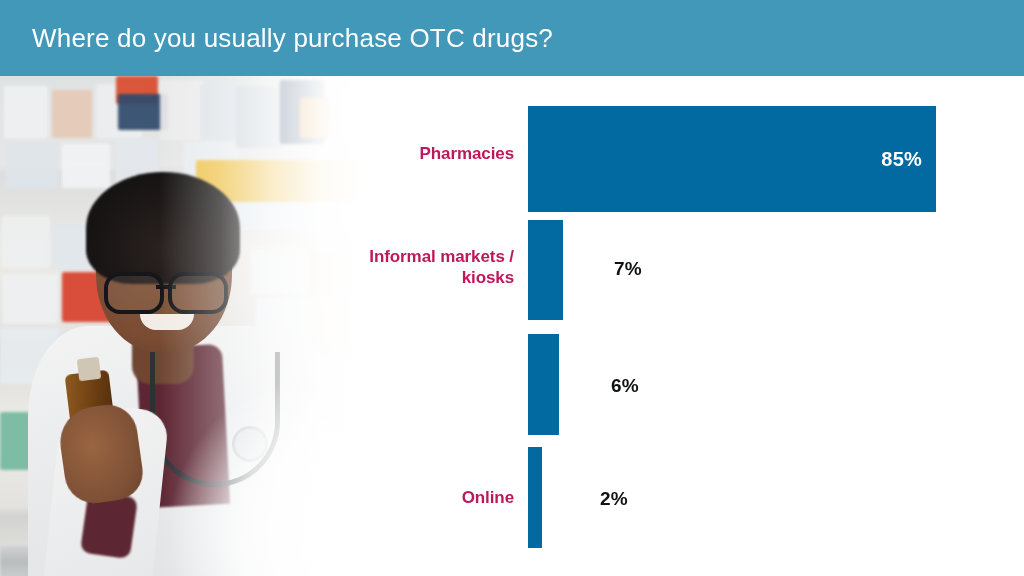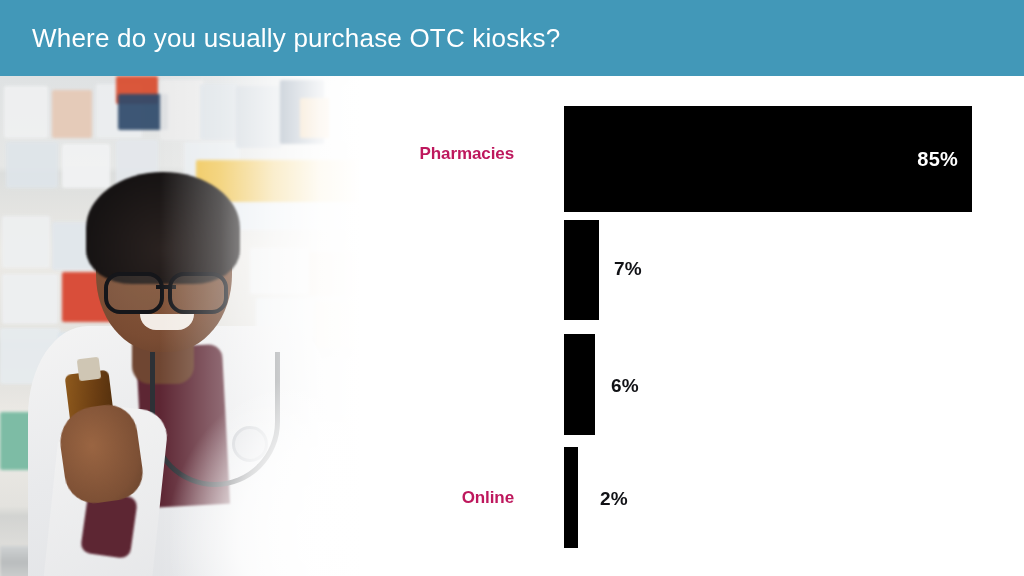--- a/index.html
+++ b/index.html
@@ -277,22 +277,21 @@
     text-align: right;
     font-size: 17px;
     font-weight: bold;
     color: #be185d;
     line-height: 1.22;
     letter-spacing: -0.1px;
   }
   .bar {
     position: absolute;
     left: 528px;
-    background: #000000;
-    margin-left: 36px;
+    background: #0369a1;
   }
   .bar-value-inside {
     position: absolute;
     right: 14px;
     top: 50%;
     transform: translateY(-50%);
     font-size: 20px;
     font-weight: bold;
     color: #ffffff;
     letter-spacing: 0.2px;
@@ -304,21 +303,21 @@
     color: #111216;
     letter-spacing: 0.2px;
   }
 </style>
 </head>
 <body>
 
 <div class="slide">
 
   <div class="header-band"></div>
-  <div class="header-title">Where do you usually purchase OTC kiosks?</div>
+  <div class="header-title">Where do you usually purchase OTC drugs?</div>
 
   <div class="photo-wrap">
     <div class="photo">
       <div class="shelf-bg"></div>
 
       <div class="box" style="left:4px;  top:10px;  width:44px; height:52px; background:#f0f1f2;"></div>
       <div class="box" style="left:52px; top:14px;  width:40px; height:48px; background:#e6c9b6;"></div>
       <div class="box" style="left:96px; top:8px;   width:46px; height:54px; background:#eceef0;"></div>
       <div class="box" style="left:6px;  top:66px;  width:52px; height:46px; background:#dfe5ea;"></div>
       <div class="box" style="left:62px; top:68px;  width:48px; height:44px; background:#f2f3f4;"></div>
@@ -382,20 +381,24 @@
     <div class="row" style="top:30px; height:106px;">
       <div class="cat-label" style="top:38px;">
         <span>Pharmacies</span>
       </div>
       <div class="bar" style="top:0px; height:106px; width:408px;">
         <span class="bar-value-inside">85%</span>
       </div>
     </div>
 
     <div class="row" style="top:144px; height:100px;">
+      <div class="cat-label" style="top:27px;">
+        <span>Informal markets /</span><br>
+        <span>kiosks</span>
+      </div>
       <div class="bar" style="top:0px; height:100px; width:35px;"></div>
       <span class="bar-value-outside" style="left:614px; top:38px;">7%</span>
     </div>
 
     <div class="row" style="top:258px; height:101px;">
       <div class="bar" style="top:0px; height:101px; width:31px;"></div>
       <span class="bar-value-outside" style="left:611px; top:41px;">6%</span>
     </div>
 
     <div class="row" style="top:371px; height:101px;">

